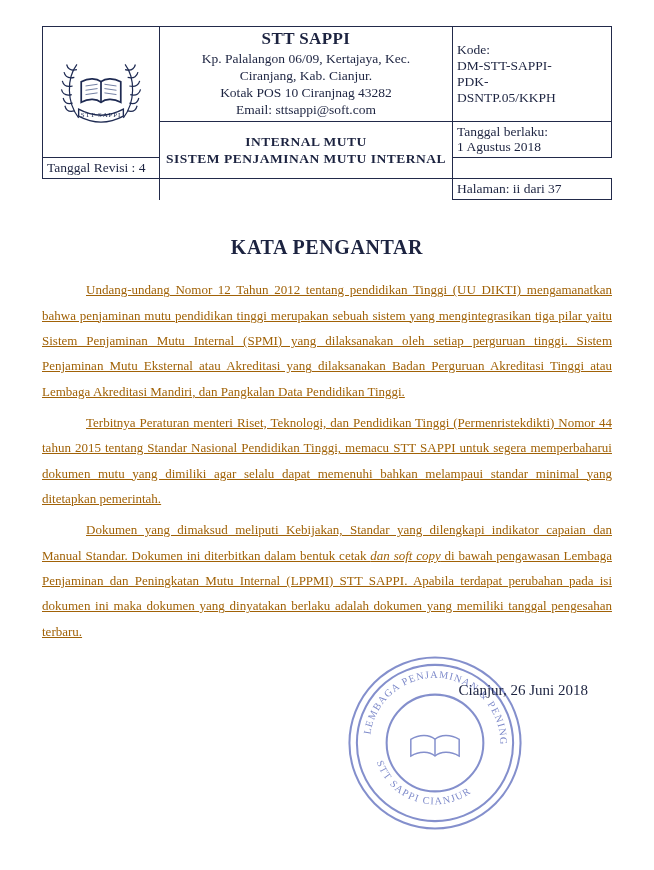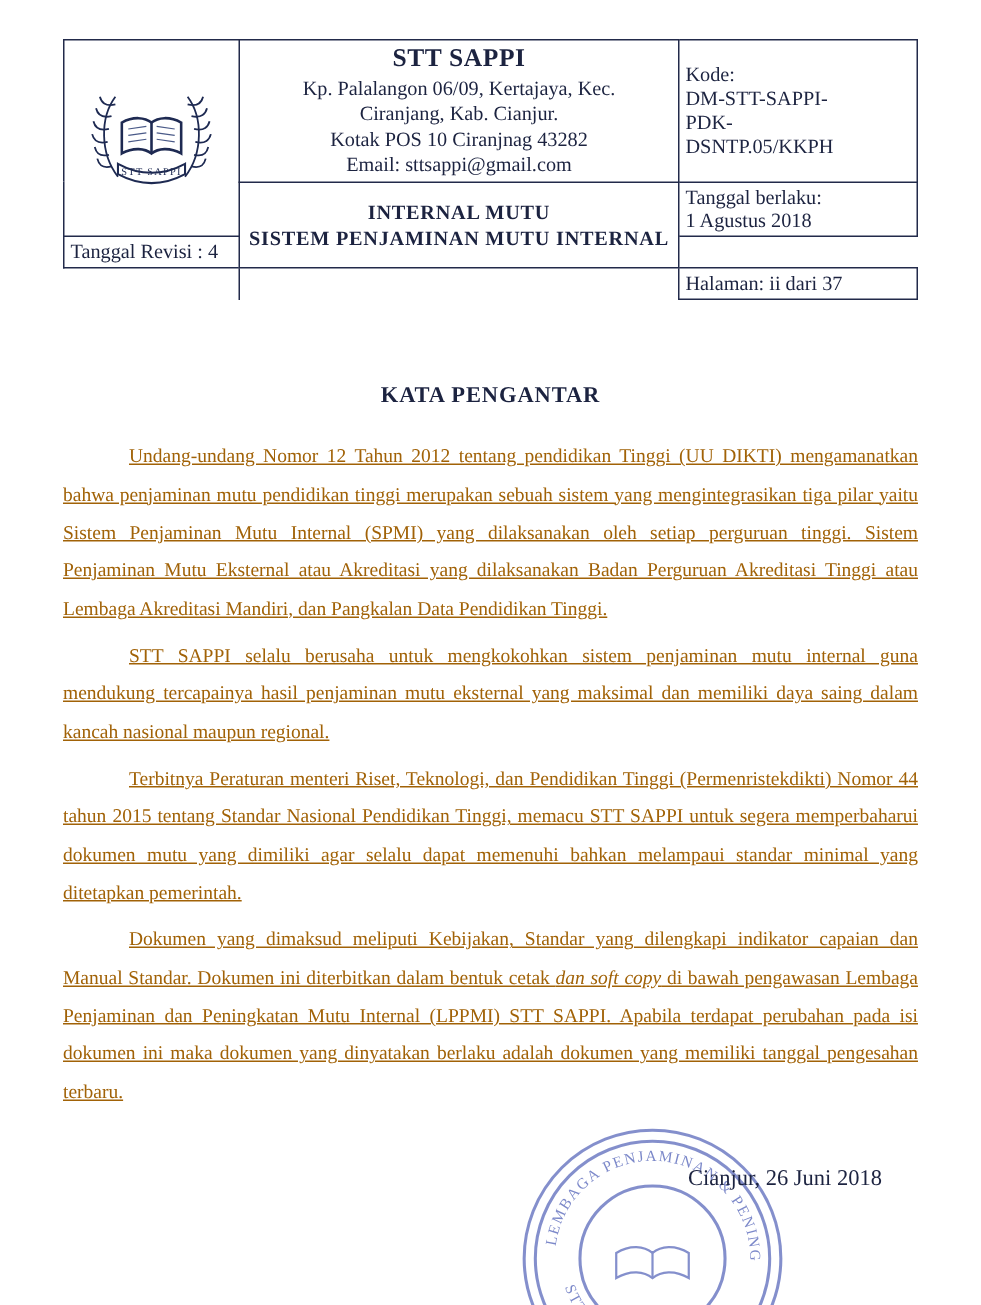--- a/index.html
+++ b/index.html
@@ -80,23 +80,23 @@
     height: 86px;
     position: relative;
     margin: 0 auto;
   }
   .logo svg { display: block; }
 
   
   .doc-title {
     text-align: center;
     font-weight: bold;
-    font-size: 15px;
+    font-size: 20px;
     letter-spacing: 0.6px;
-    margin: 56px 0 18px 0;
+    margin: 36px 0 18px 0;
   }
   p.body-par {
     margin: 0 0 6px 0;
     font-size: 13px;
     line-height: 1.95;
     text-align: justify;
     text-indent: 44px;
     color: #a16207;
     text-decoration: underline;
   }
@@ -168,21 +168,21 @@
             <path d="M24 70 Q50 84 76 70 L76 78 Q50 92 24 78 Z" fill="#ffffff" stroke="#1e2a52" stroke-width="1.6"></path>
             <text x="50" y="79" font-size="8" text-anchor="middle" fill="#1e2a52" font-family="Liberation Serif, serif" letter-spacing="1">STT SAPPI</text>
           </svg>
         </div>
       </td>
       <td class="center-cell">
         <div class="org-name">STT SAPPI</div>
         <div class="org-addr">Kp. Palalangon 06/09, Kertajaya, Kec.</div>
         <div class="org-addr">Ciranjang, Kab. Cianjur.</div>
         <div class="org-addr">Kotak POS 10 Ciranjnag 43282</div>
-        <div class="org-addr">Email: sttsappi@gmail.com</div>
+        <div class="org-addr">Email: sttsappi@soft.com</div>
       </td>
       <td class="kode-cell">
         <div>Kode:</div>
         <div>DM-STT-SAPPI-</div>
         <div>PDK-</div>
         <div>DSNTP.05/KKPH</div>
       </td>
     </tr>
     <tr>
       <td class="center-cell" rowspan="2">
@@ -201,21 +201,20 @@
       <td class="logo-cell" style="border-top:none;border-left:none;border-bottom:none;"></td>
       <td class="small-cell" style="border:none;"></td>
       <td class="small-cell">Halaman: ii dari 37</td>
     </tr>
   </tbody>
     </table>
 
   <div class="doc-title">KATA PENGANTAR</div>
 
   <p class="body-par">Undang-undang Nomor 12 Tahun 2012 tentang pendidikan Tinggi (UU DIKTI) mengamanatkan bahwa penjaminan mutu pendidikan tinggi merupakan sebuah sistem yang mengintegrasikan tiga pilar yaitu Sistem Penjaminan Mutu Internal (SPMI) yang dilaksanakan oleh setiap perguruan tinggi. Sistem Penjaminan Mutu Eksternal atau Akreditasi yang dilaksanakan Badan Perguruan Akreditasi Tinggi atau Lembaga Akreditasi Mandiri, dan Pangkalan Data Pendidikan Tinggi.</p>
-  <p class="body-par">STT SAPPI selalu berusaha untuk mengkokohkan sistem penjaminan mutu internal guna mendukung tercapainya hasil penjaminan mutu eksternal yang maksimal dan memiliki daya saing dalam kancah nasional maupun regional.</p>
   <p class="body-par">Terbitnya Peraturan menteri Riset, Teknologi, dan Pendidikan Tinggi (Permenristekdikti) Nomor 44 tahun 2015 tentang Standar Nasional Pendidikan Tinggi, memacu STT SAPPI untuk segera memperbaharui dokumen mutu yang dimiliki agar selalu dapat memenuhi bahkan melampaui standar minimal yang ditetapkan pemerintah.</p>
   <p class="body-par"><span>Dokumen yang dimaksud meliputi Kebijakan, Standar yang dilengkapi indikator capaian dan Manual Standar. Dokumen ini diterbitkan dalam bentuk cetak </span><span class="italic">dan soft copy</span><span> di bawah pengawasan Lembaga Penjaminan dan Peningkatan Mutu Internal (LPPMI) STT SAPPI. Apabila terdapat perubahan pada isi dokumen ini maka dokumen yang dinyatakan berlaku adalah dokumen yang memiliki tanggal pengesahan terbaru.</span></p>
 
   <div class="sign-block">
 
     <div class="stamp">
       <svg viewBox="0 0 200 200" width="186" height="186" xmlns="http://www.w3.org/2000/svg">
         <g fill="none" stroke="#2b3fa8" stroke-width="2.2" opacity="0.8">
           <circle cx="100" cy="100" r="92"></circle>
           <circle cx="100" cy="100" r="84"></circle>

